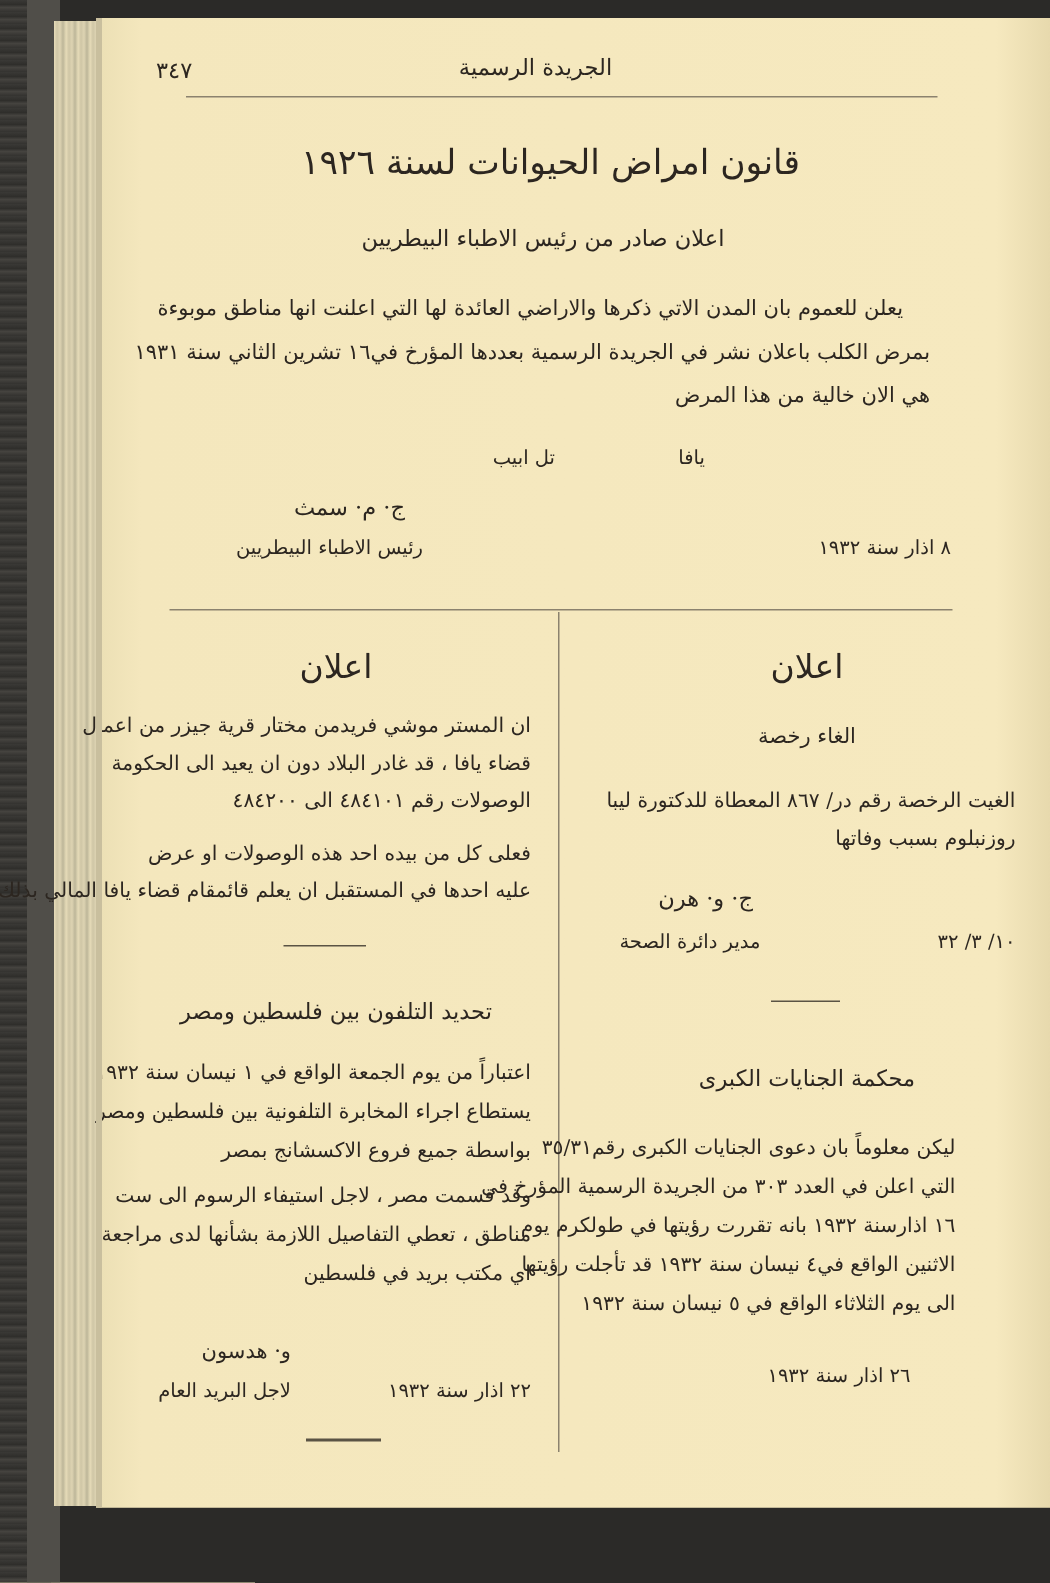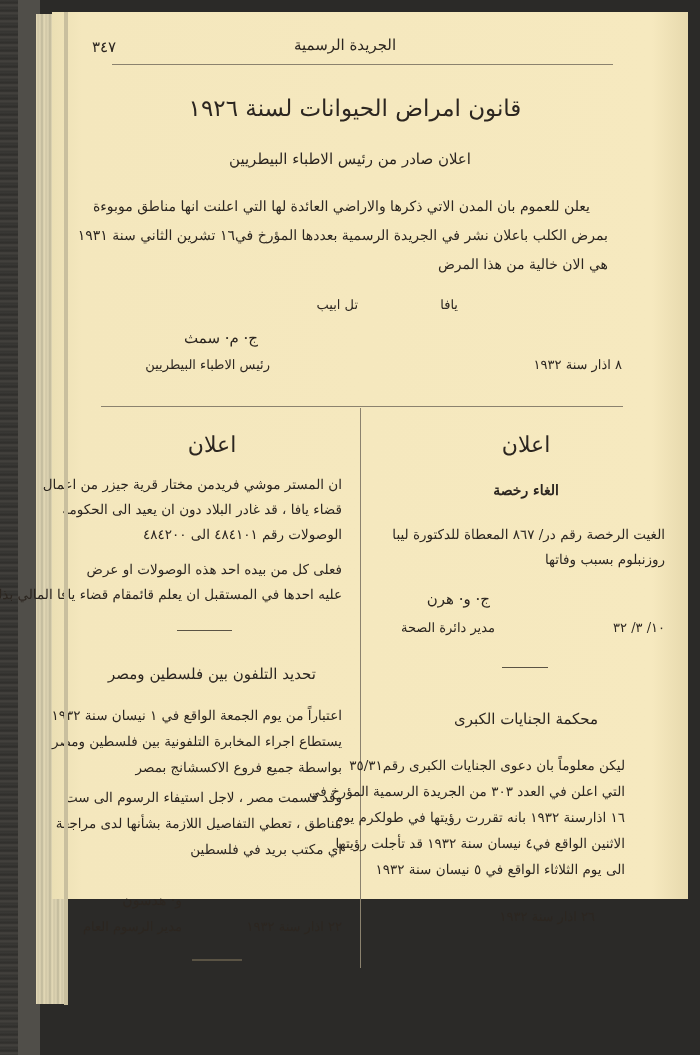--- a/index.html
+++ b/index.html
@@ -14,21 +14,21 @@
   }
   .binding-inner {
     position: absolute; left: 18px; top: 0; width: 22px; height: 1055px;
     background: #504e49;
   }
   .page-stack {
     position: absolute; left: 36px; top: 14px; width: 30px; height: 990px;
     background: repeating-linear-gradient(90deg, #e7dcb9 0px, #cfc6a6 2px, #ddd3b2 4px, #bdb699 6px, #e3d9b6 8px);
   }
   .page {
-    position: absolute; left: 52px; top: 12px; width: 636px; height: 887px;
+    position: absolute; left: 64px; top: 12px; width: 636px; height: 993px;
     background: #f4e7bd;
     background-image: linear-gradient(90deg, #ebdfb4 0px, #f4e7bd 30px, #f6e9bf 600px, #e7d9ad 636px);
     color: #2c2620;
     direction: rtl;
   }
   .page-edge {
     position: absolute; left: 64px; top: 12px; width: 4px; height: 993px;
     background: #c9bf9e;
   }
   .header {
@@ -108,21 +108,21 @@
 
   <div class="sig1-name">ج· م· سمث</div>
   <div class="sig1-role">رئيس الاطباء البيطريين</div>
   <div class="sig1-date">٨ اذار سنة ١٩٣٢</div>
 
   <div class="mid-rule"></div>
   <div class="col-divider"></div>
 
   <div class="col col-right">
     <div class="h abs" style="top:20px;left:0;right:0;">اعلان</div>
-    <div class="sub abs" style="top:70px;left:0;right:0;font-weight:bold;">الغاء رخصة</div>
+    <div class="sub abs" style="top:70px;left:0;right:0;">الغاء رخصة</div>
     <div class="p abs" style="top:110px;right:20px;">
       <span class="line" style="padding-right:0;margin-left:44px;">الغيت الرخصة رقم در/ ٨٦٧ المعطاة للدكتورة ليبا</span>
       <span class="line">روزنبلوم بسبب وفاتها</span>
     </div>
     <div class="abs" style="top:178px;right:195px;font-size:15px;">ج· و· هرن</div>
     <div class="abs" style="top:208px;right:190px;font-size:13px;">مدير دائرة الصحة</div>
     <div class="abs" style="top:208px;right:20px;font-size:13px;direction:ltr;">١٠/ ٣/ ٣٢</div>
     <div class="short-rule abs" style="top:255px;left:135px;"></div>
 
     <div class="sub abs" style="top:298px;left:0;right:0;font-size:15px;">محكمة الجنايات الكبرى</div>
@@ -154,18 +154,18 @@
       <span class="line" style="padding-right:0;">اعتباراً من يوم الجمعة الواقع في ١ نيسان سنة ١٩٣٢</span>
       <span class="line">يستطاع اجراء المخابرة التلفونية بين فلسطين ومصر</span>
       <span class="line">بواسطة جميع فروع الاكسشانج بمصر</span>
     </div>
     <div class="p abs" style="top:372px;right:10px;line-height:26px;">
       <span class="line" style="padding-right:0;">وقد قسمت مصر ، لاجل استيفاء الرسوم الى ست</span>
       <span class="line">مناطق ، تعطي التفاصيل اللازمة بشأنها لدى مراجعة</span>
       <span class="line">اي مكتب بريد في فلسطين</span>
     </div>
     <div class="abs" style="top:480px;right:170px;font-size:14px;">و· هدسون</div>
-    <div class="abs" style="top:507px;right:170px;font-size:13px;">مدير الرسوم العام</div>
+    <div class="abs" style="top:507px;right:170px;font-size:13px;">لاجل البريد العام</div>
     <div class="abs" style="top:507px;right:10px;font-size:13px;">٢٢ اذار سنة ١٩٣٢</div>
     <div class="short-rule abs" style="top:547px;left:120px;width:50px;border-top:2px solid #5a5344;"></div>
   </div>
 </div>
 <div class="page-edge"></div>
 
 </body></html>

